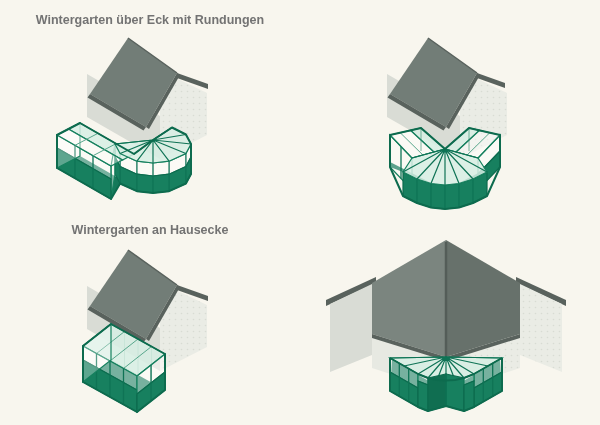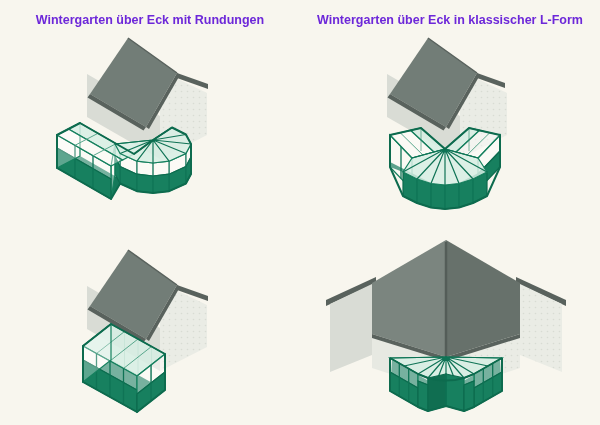--- a/index.html
+++ b/index.html
@@ -1,19 +1,19 @@
 <!DOCTYPE html>
 <html><head>
 <meta charset="utf-8">
 <style>
   html,body{margin:0;padding:0;}
   body{width:600px;height:425px;background:#f8f6ee;position:relative;overflow:hidden;
        font-family:"Liberation Sans",sans-serif;}
   .stage{position:absolute;left:0;top:0;width:600px;height:425px;}
-  .cap{position:absolute;width:300px;text-align:center;color:#6d28d9;
+  .cap{position:absolute;width:300px;text-align:center;color:#737373;
        font-weight:700;font-size:12.5px;line-height:1.15;white-space:nowrap;letter-spacing:0;}
   .cap.q1{left:0;top:13px;}
   .cap.q2{left:300px;top:13px;}
   .cap.q3{left:0;top:223px;}
   .cap.q4{left:300px;top:223px;}
   svg{position:absolute;left:0;top:0;}
   
   .wallL{fill:#d9dcd5;}
   .wallDot{fill:url(#dots);}
   .wallIn{fill:#e7e9e2;}
@@ -166,15 +166,15 @@
       <path class="glass" d="M464,378 L474,374 L474,381 L464,385 Z"></path>
       <path class="solidG" d="M464,385 L474,381 L474,407 L464,411 Z"></path>
       <path class="post" d="M446,374 L446,406"></path>
       <path class="outl" d="M390,358 L390,391 L418,407 L428,411 L446,406 L464,411 L474,407 L502,391 L502,358"></path>
       <path class="outl" d="M390,358 L404,366 L418,374 L428,378 L437,380 L446,380.5 L455,380 L464,378 L474,374 L488,366 L502,358"></path>
     </g>
   </g>
 </svg>
 
 <div class="cap q1">Wintergarten über Eck mit Rundungen</div>
-<div class="cap q2">Wintergarten über Eck in klassischer L-Form</div>
+<div class="cap q3">Wintergarten an Hausecke</div>
 
 </div>
 
 </body></html>

